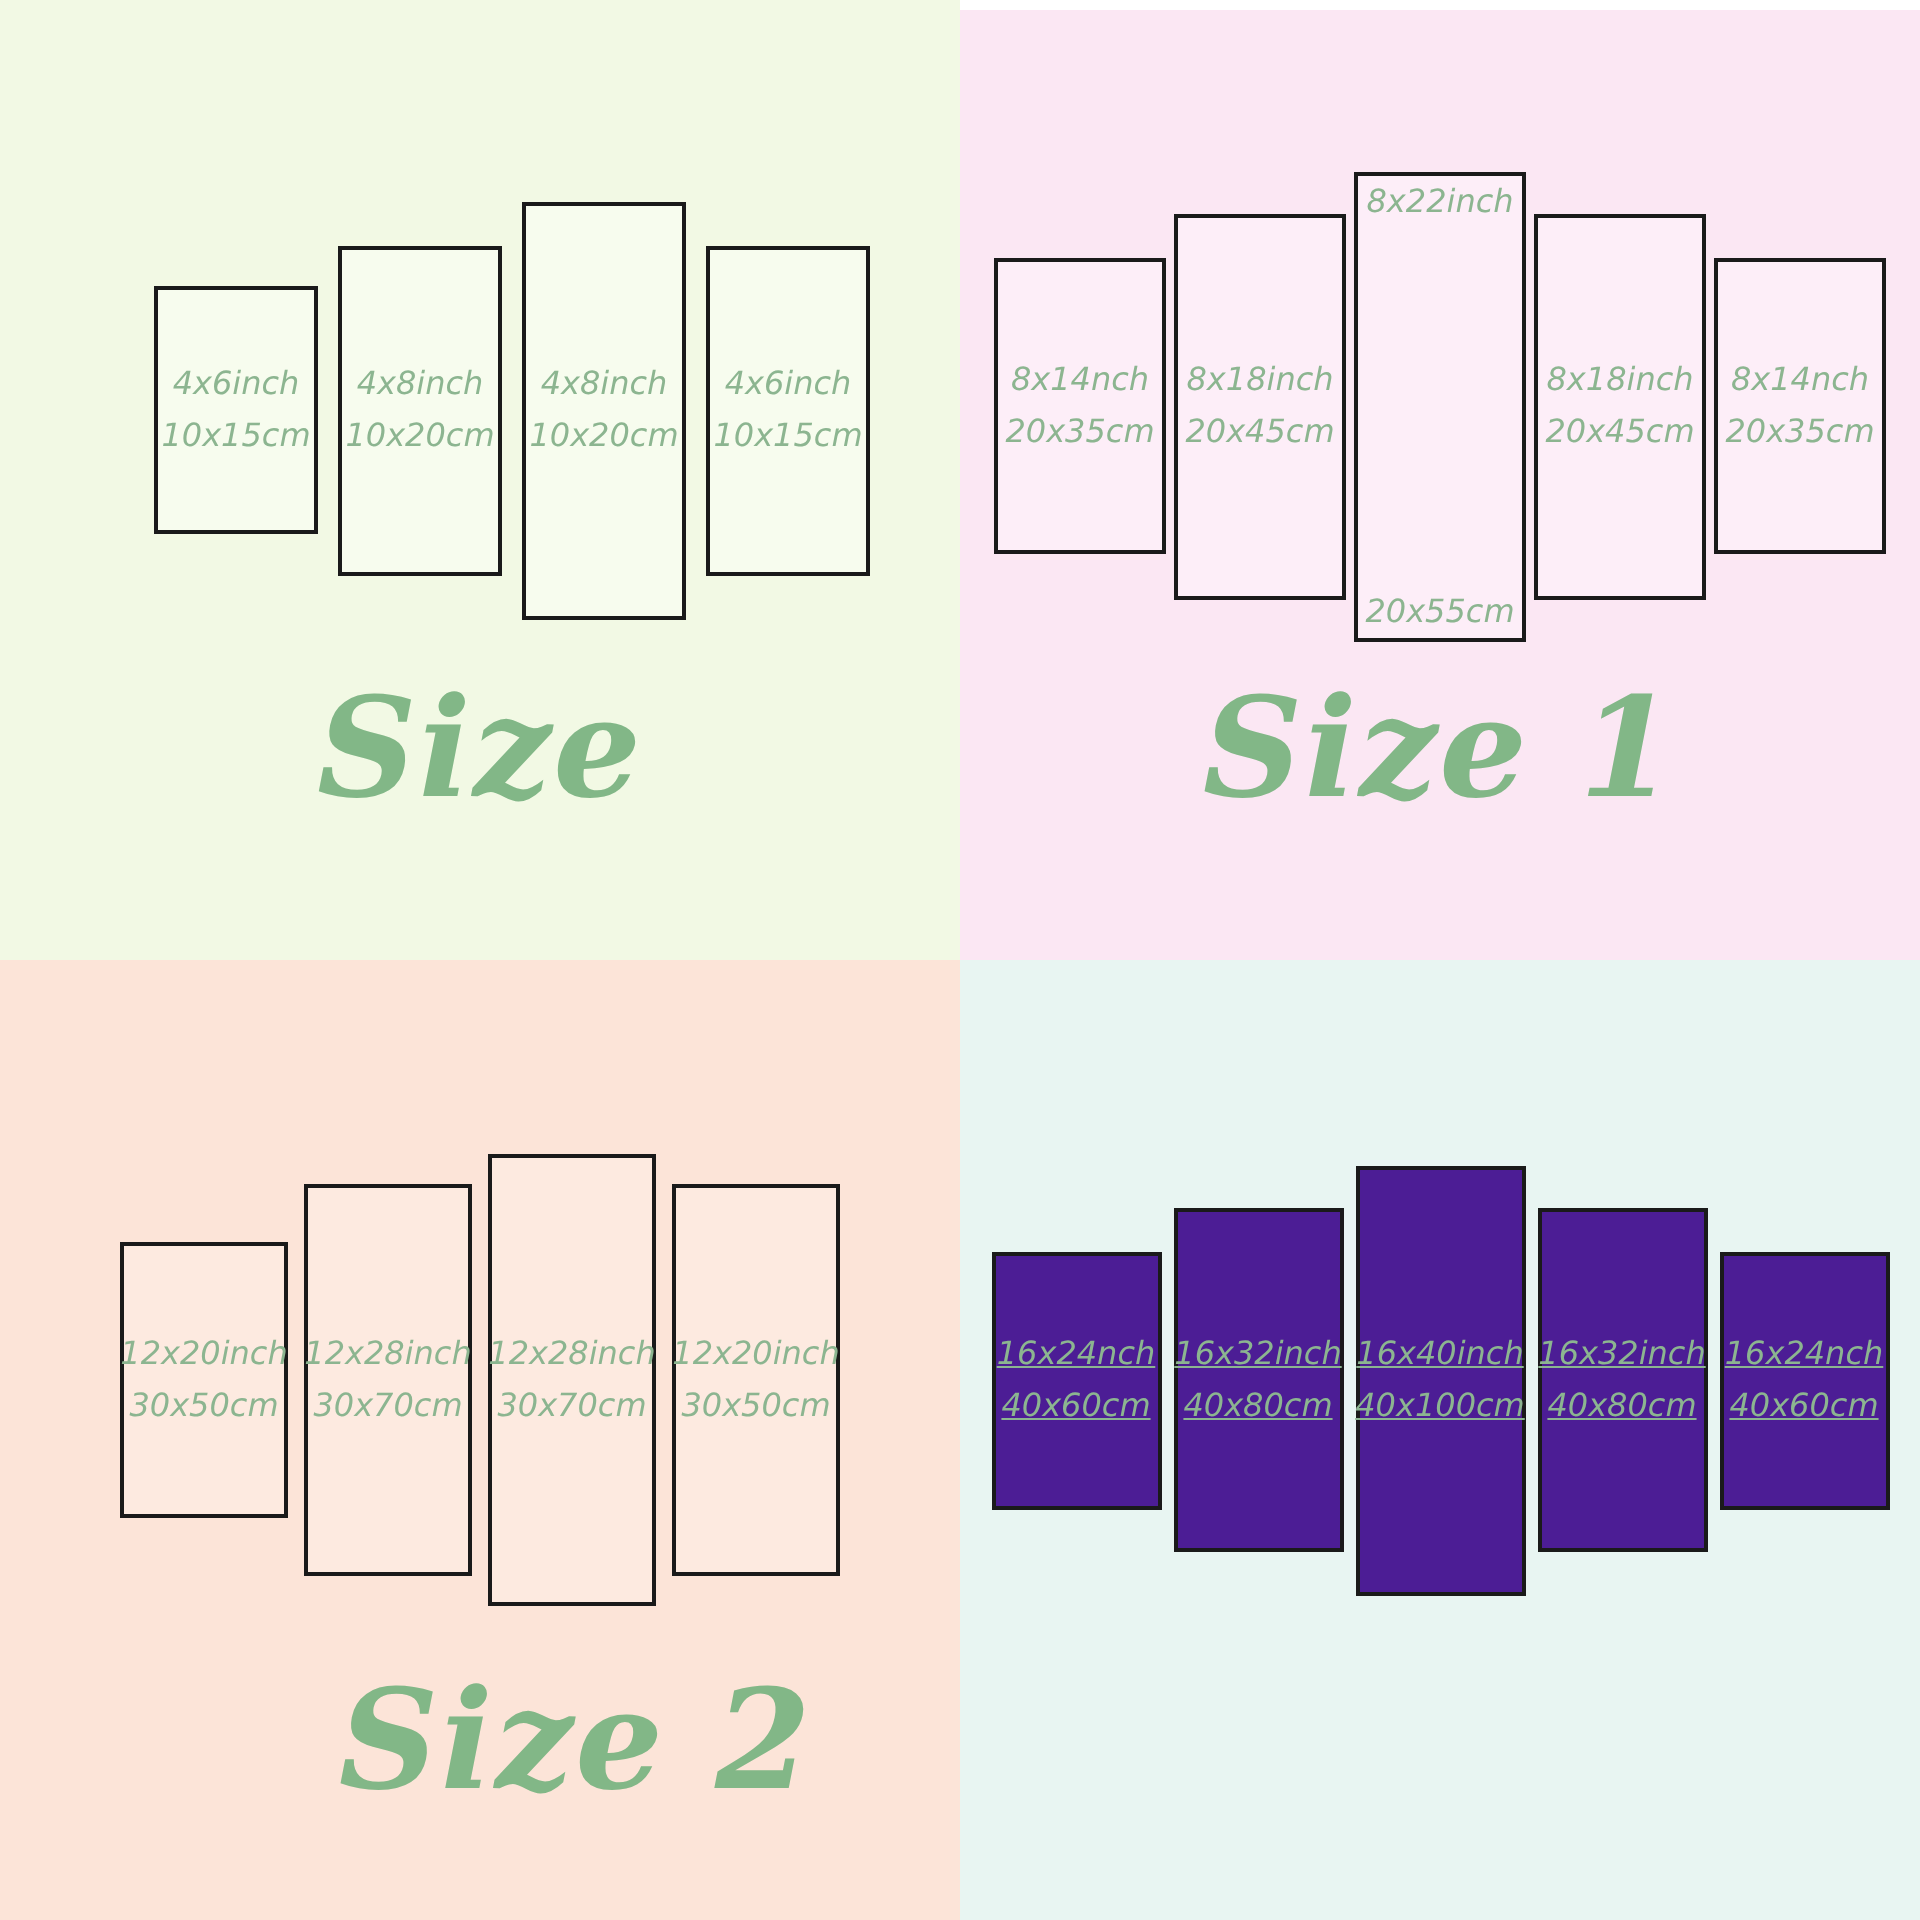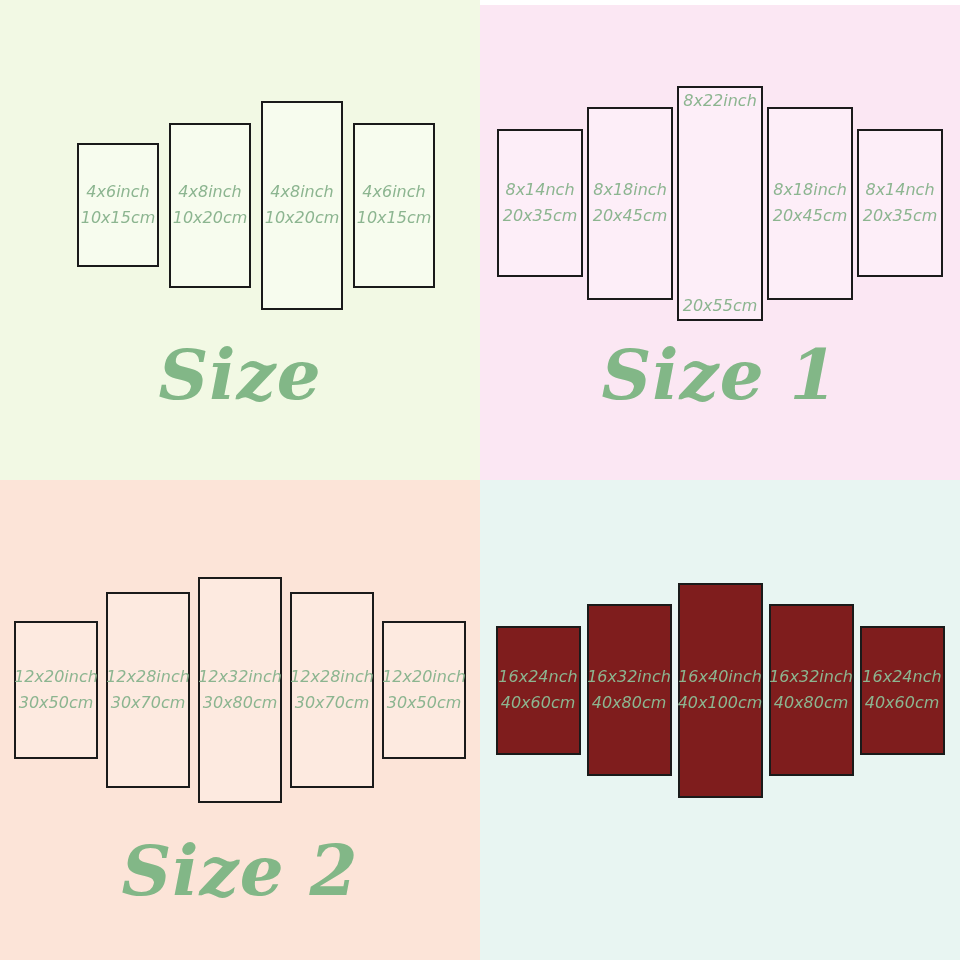--- a/index.html
+++ b/index.html
@@ -37,21 +37,21 @@
     font-size: 16px;
     line-height: 26px;
     color: #8cb590;
     flex: 0 0 auto;
   }
   .panel span { display: block; white-space: nowrap; }
 
   .q-tl .panel { width: 82px; background: #f7fcee; }
   .q-tr .panel { width: 86px; background: #fdeef8; }
   .q-bl .panel { width: 84px; background: #fdeae0; }
-  .q-br .panel { width: 85px; background: #7f1d1d; }
+  .q-br .panel { width: 85px; background: #4c1d95; text-decoration: underline; }
 
   .q-tl .panel:nth-child(1), .q-tl .panel:nth-child(5) { height: 124px; margin-left: 32px; }
   .q-tl .panel:nth-child(2), .q-tl .panel:nth-child(4) { height: 165px; }
   .q-tl .panel:nth-child(3) { height: 209px; }
 
   .q-tr .panel:nth-child(1), .q-tr .panel:nth-child(5) { height: 148px; align-items: center; }
   .q-tr .panel:nth-child(2), .q-tr .panel:nth-child(4) { height: 193px; }
   .q-tr .panel:nth-child(3) { height: 235px; justify-content: space-between; }
 
   .q-bl .panel:nth-child(1), .q-bl .panel:nth-child(5) { height: 138px; }
@@ -68,21 +68,21 @@
     text-align: center;
     font-family: "DejaVu Serif", serif;
     font-style: italic;
     font-weight: 700;
     font-size: 69px;
     line-height: 1;
     color: #82b787;
     letter-spacing: 1px;
   }
   .q-tl .quad-title, .q-tr .quad-title { top: 340px; }
-  .q-bl .quad-title, .q-br .quad-title { top: 356px; }
+  .q-bl .quad-title, .q-br .quad-title { top: 356px; margin-left: 48px; }
 </style>
 </head>
 <body>
 
 <div class="canvas">
 
   <section class="quadrant q-tl" style="background: rgb(242, 249, 228);">
     <div class="panels-row">
       <div class="panel">
         <span>4x6inch</span>
@@ -135,24 +135,20 @@
     <div class="panels-row">
       <div class="panel">
         <span>12x20inch</span>
         <span>30x50cm</span>
       </div>
       <div class="panel">
         <span>12x28inch</span>
         <span>30x70cm</span>
       </div>
       <div class="panel">
-        <span>12x32inch</span>
-        <span>30x80cm</span>
-      </div>
-      <div class="panel">
         <span>12x28inch</span>
         <span>30x70cm</span>
       </div>
       <div class="panel">
         <span>12x20inch</span>
         <span>30x50cm</span>
       </div>
     </div>
     <h2 class="quad-title">Size 2</h2>
   </section>

